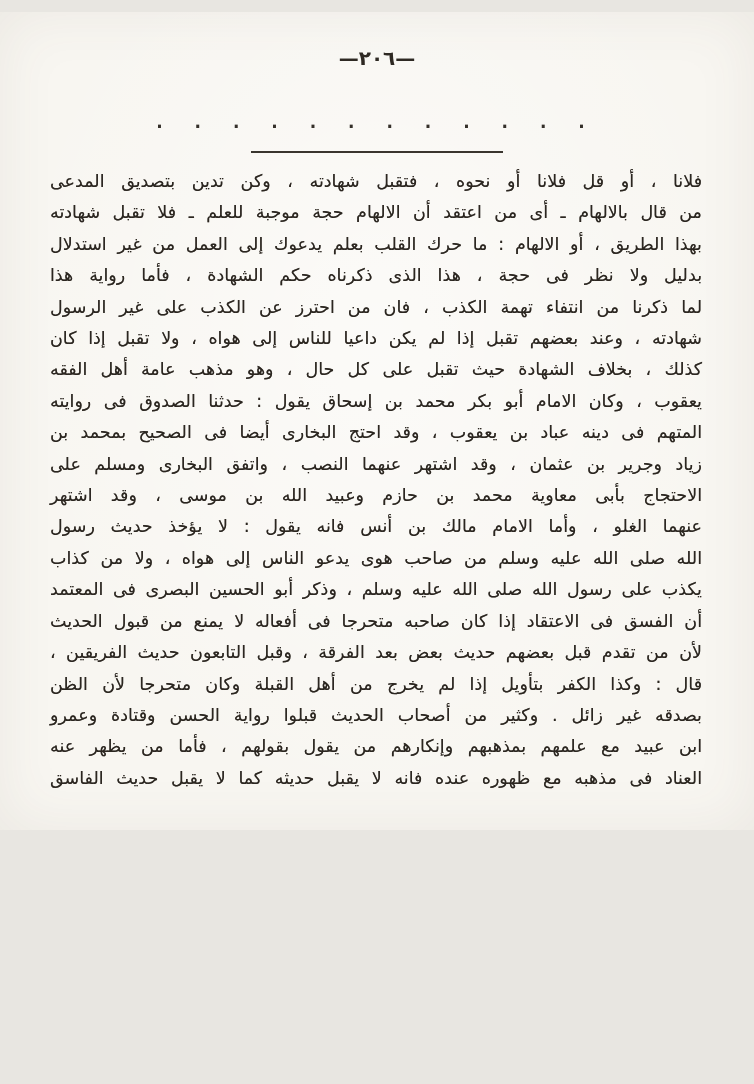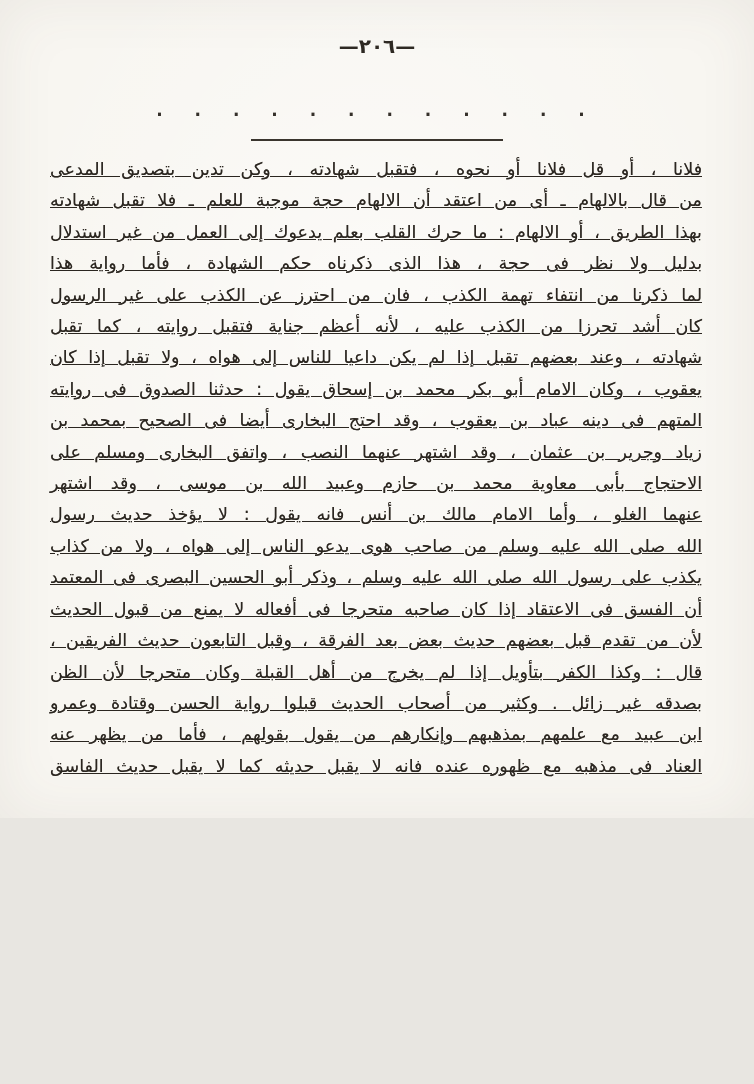--- a/index.html
+++ b/index.html
@@ -5,21 +5,21 @@
   html, body {
     margin: 0;
     padding: 0;
     background: #e8e6e1;
     font-family: "DejaVu Sans", sans-serif;
   }
   .page {
     position: relative;
     width: 754px;
     height: 818px;
-    margin: 0 auto;
+    margin: 12px auto;
     background:
       radial-gradient(ellipse at 50% 40%, rgba(255,255,255,0.5), rgba(0,0,0,0) 70%),
       #f8f6f1;
     box-shadow: inset 0 0 60px rgba(90,80,60,0.08);
     overflow: hidden;
     color: #2b2620;
   }
   .page-number {
     position: absolute;
     top: 34px;
@@ -60,42 +60,41 @@
     left: 50px;
     direction: rtl;
   }
   .text-line {
     font-size: 17.5px;
     line-height: 31.4px;
     text-align: justify;
     text-align-last: justify;
     color: #2b2620;
     text-shadow: 0 0 0.4px rgba(43,38,32,0.55);
-    text-decoration: underline;
   }
 </style>
 </head>
 <body>
 
 <div class="page">
 
   <div class="page-number">—٢٠٦—</div>
 
   <div class="dots-row">. . . . . . . . . . . .</div>
 
   <div class="divider-rule"></div>
 
   <div class="text-body" id="text-body">
       <div class="text-line">فلانا ، أو قل فلانا أو نحوه ، فتقبل شهادته ، وكن تدين بتصديق المدعى</div>
       <div class="text-line">من قال بالالهام ـ أى من اعتقد أن الالهام حجة موجبة للعلم ـ فلا تقبل شهادته</div>
       <div class="text-line">بهذا الطريق ، أو الالهام : ما حرك القلب بعلم يدعوك إلى العمل من غير استدلال</div>
       <div class="text-line">بدليل ولا نظر فى حجة ، هذا الذى ذكرناه حكم الشهادة ، فأما رواية هذا</div>
       <div class="text-line">لما ذكرنا من انتفاء تهمة الكذب ، فان من احترز عن الكذب على غير الرسول</div>
-      <div class="text-line">كان أشد تحرزا من الكذب عليه ، لأنه أعظم جناية فتقبل روايته ، كما تقبل</div>
       <div class="text-line">شهادته ، وعند بعضهم تقبل إذا لم يكن داعيا للناس إلى هواه ، ولا تقبل إذا كان</div>
+      <div class="text-line">كذلك ، بخلاف الشهادة حيث تقبل على كل حال ، وهو مذهب عامة أهل الفقه</div>
       <div class="text-line">يعقوب ، وكان الامام أبو بكر محمد بن إسحاق يقول : حدثنا الصدوق فى روايته</div>
       <div class="text-line">المتهم فى دينه عباد بن يعقوب ، وقد احتج البخارى أيضا فى الصحيح بمحمد بن</div>
       <div class="text-line">زياد وجرير بن عثمان ، وقد اشتهر عنهما النصب ، واتفق البخارى ومسلم على</div>
       <div class="text-line">الاحتجاج بأبى معاوية محمد بن حازم وعبيد الله بن موسى ، وقد اشتهر</div>
       <div class="text-line">عنهما الغلو ، وأما الامام مالك بن أنس فانه يقول : لا يؤخذ حديث رسول</div>
       <div class="text-line">الله صلى الله عليه وسلم من صاحب هوى يدعو الناس إلى هواه ، ولا من كذاب</div>
       <div class="text-line">يكذب على رسول الله صلى الله عليه وسلم ، وذكر أبو الحسين البصرى فى المعتمد</div>
       <div class="text-line">أن الفسق فى الاعتقاد إذا كان صاحبه متحرجا فى أفعاله لا يمنع من قبول الحديث</div>
       <div class="text-line">لأن من تقدم قبل بعضهم حديث بعض بعد الفرقة ، وقبل التابعون حديث الفريقين ،</div>
       <div class="text-line">قال : وكذا الكفر بتأويل إذا لم يخرج من أهل القبلة وكان متحرجا لأن الظن</div>

